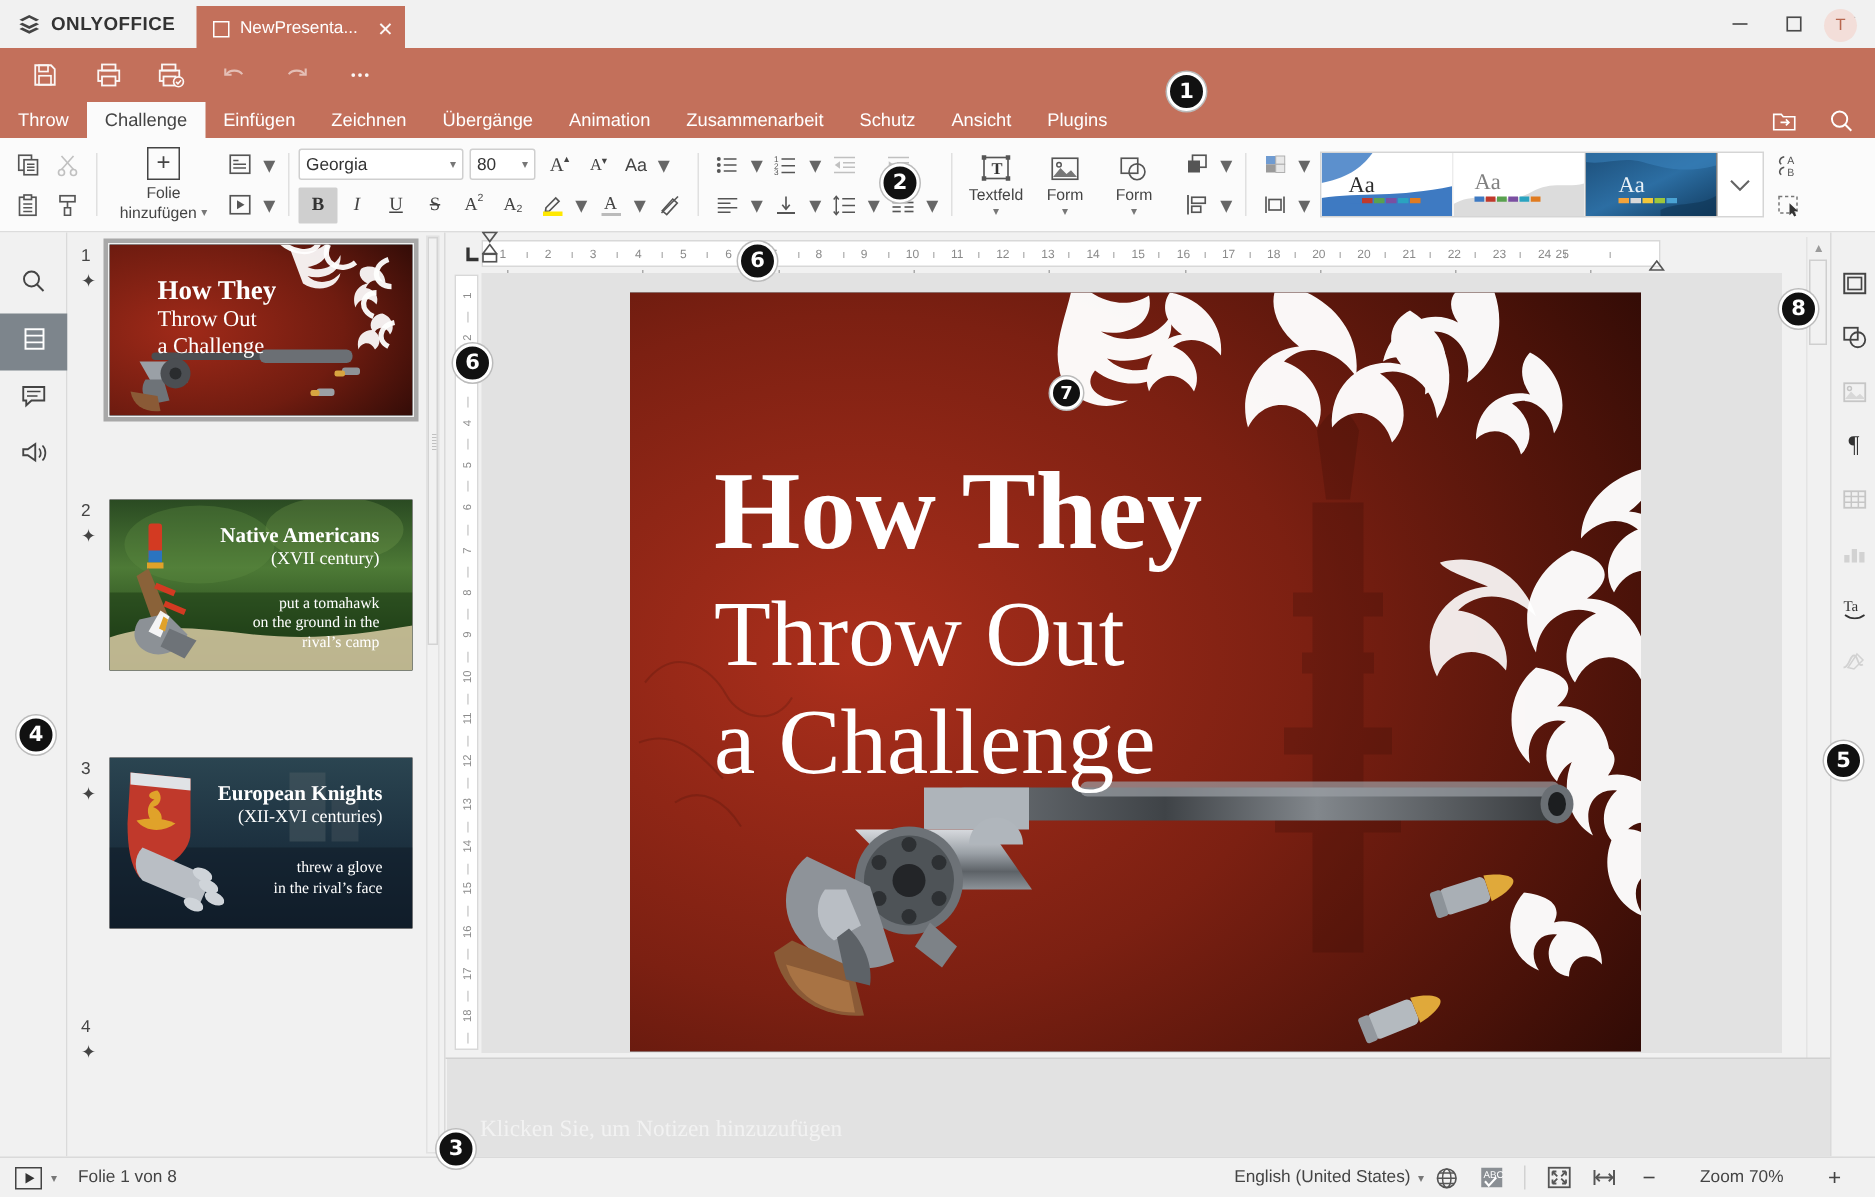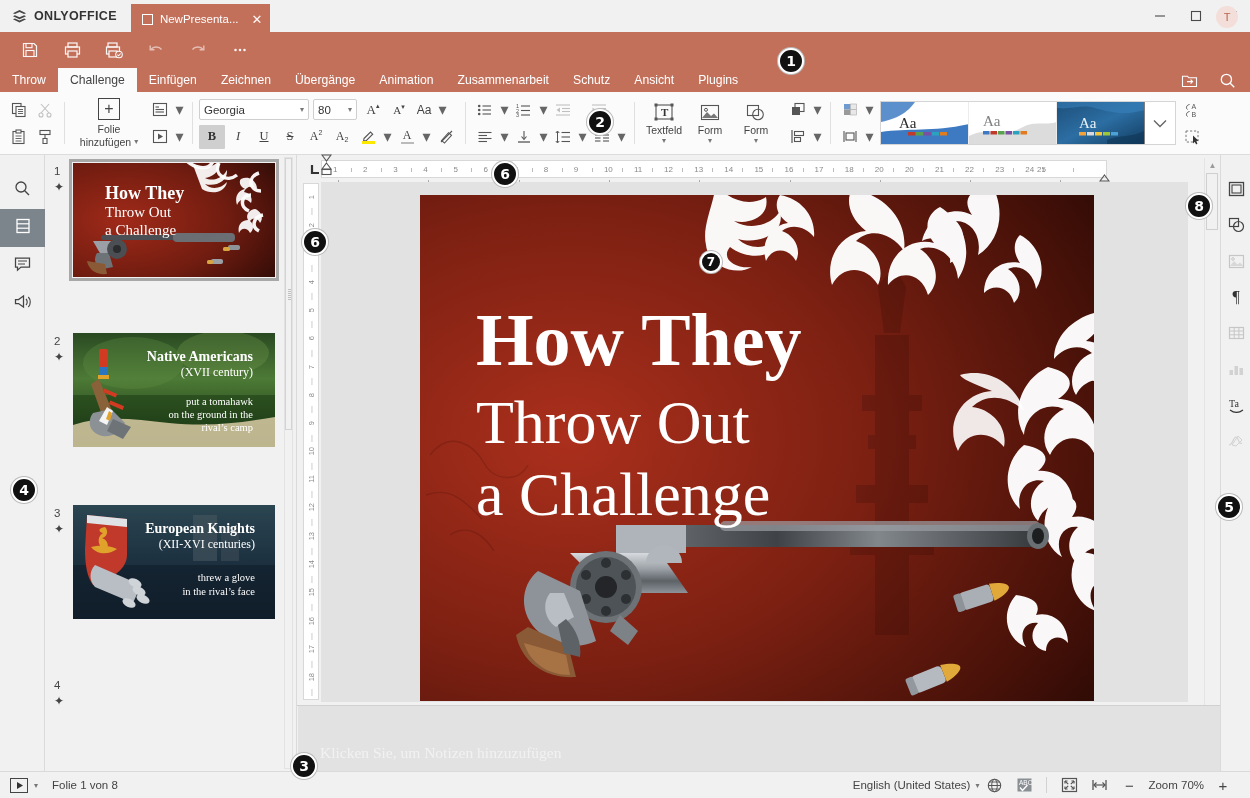--- a/index.html
+++ b/index.html
@@ -1220,21 +1220,21 @@
       </span>
       <span class="si">
         <svg width="17" height="16" viewBox="0 0 17 16">
             <line x1="2" y1="3" x2="2" y2="13" stroke="#555" stroke-width="1.3"></line>
             <line x1="15" y1="3" x2="15" y2="13" stroke="#555" stroke-width="1.3"></line>
             <line x1="3" y1="8" x2="14" y2="8" stroke="#555" stroke-width="1.2"></line>
             <path d="M5.5 5.5L3 8l2.5 2.5M11.5 5.5L14 8l-2.5 2.5" fill="none" stroke="#555" stroke-width="1.2"></path>
           </svg>
       </span>
       <span class="si" style="font-size:15px;color:#444;">−</span>
-      <span style="margin:0 4px;">Zoom 70%</span>
+      <span style="margin:0 19px;">Zoom 70%</span>
       <span class="si" style="font-size:15px;color:#444;">+</span>
     </div>
   </div>
 
   <div id="badges">
       <div class="badge" style="left: 778px; top: 48px;">1</div>
       <div class="badge" style="left: 587px; top: 109px;">2</div>
       <div class="badge" style="left: 291px; top: 753px;">3</div>
       <div class="badge" style="left: 11px; top: 477px;">4</div>
       <div class="badge" style="left: 1216px; top: 494px;">5</div>

